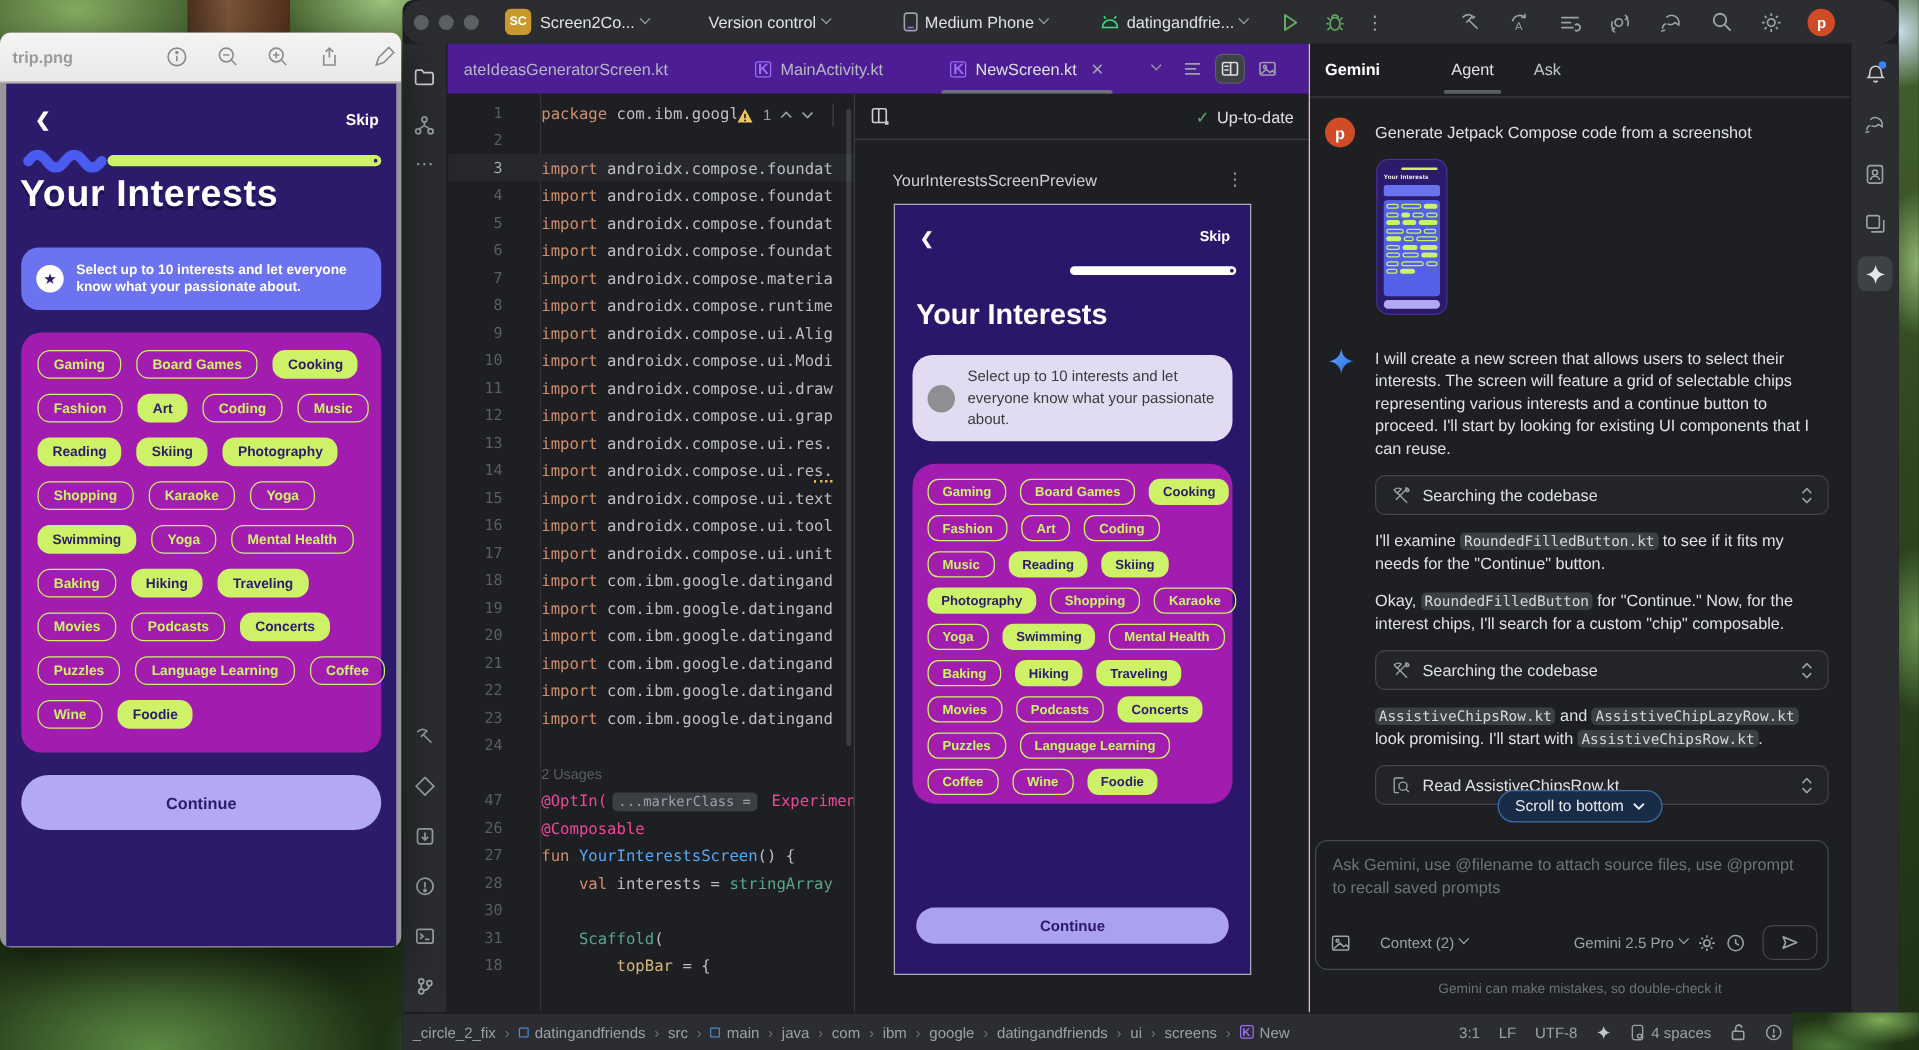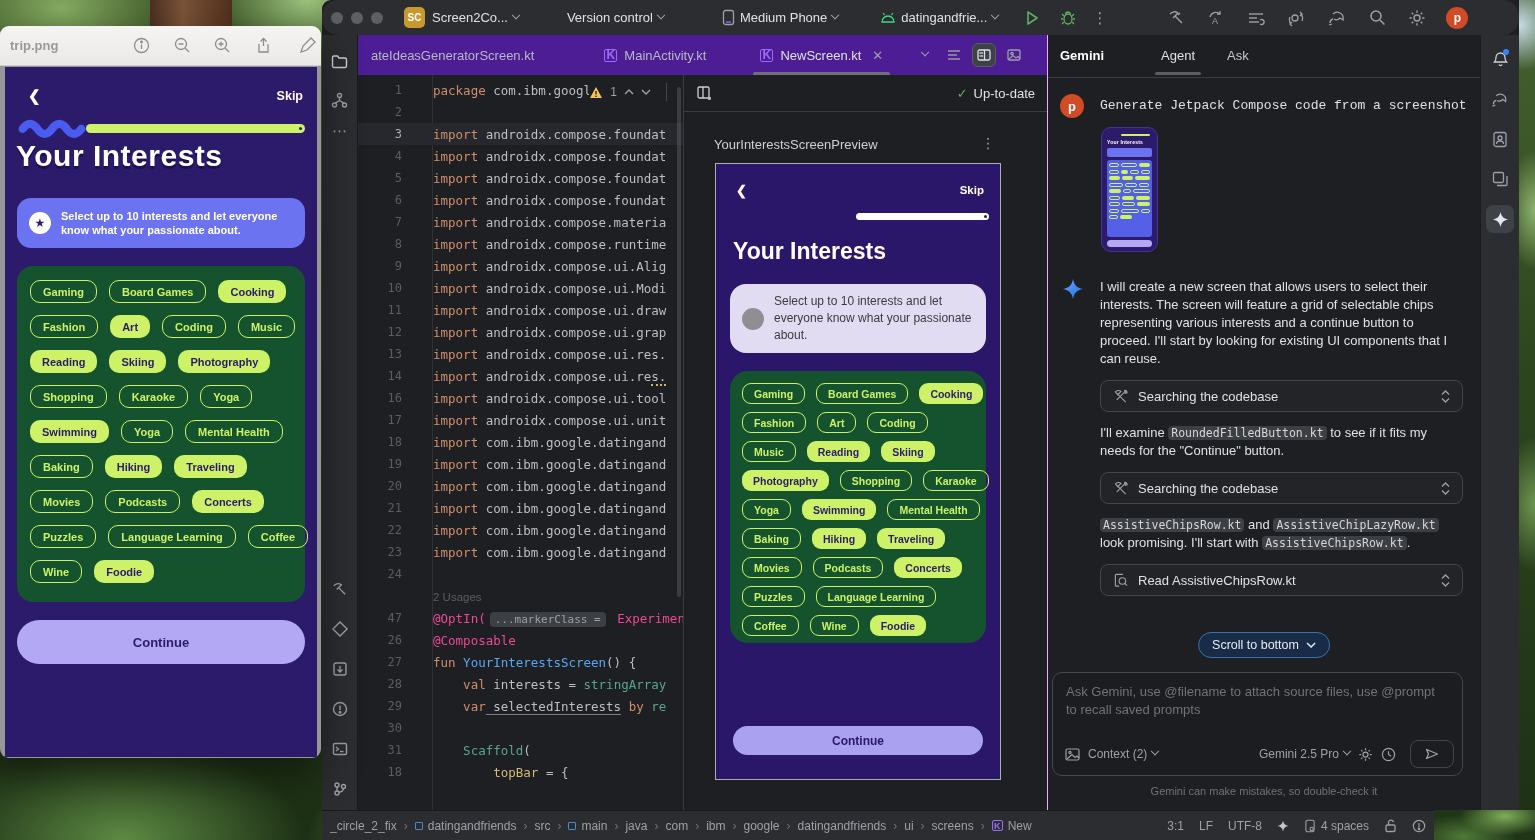--- a/index.html
+++ b/index.html
@@ -26,35 +26,35 @@
   .vic{position:absolute;top:11px;color:#8d8b8e;}
   #mockup{position:absolute;left:5px;right:4px;top:41px;bottom:1px;background:#2c1b6b;overflow:hidden;}
   .mk-back{color:#fff;font-size:15px;font-weight:bold;}
   .mk-skip{color:#fff;font-size:12.5px;font-weight:bold;}
   #mk-progress{left:81px;top:57px;width:219px;height:9px;border-radius:5px;background:#cdf268;}
   #mk-progress i{position:absolute;right:3px;top:3px;width:3px;height:3px;border-radius:50%;background:#2c1b6b;}
   #mk-title{left:11px;top:72px;font-size:30px;font-weight:800;color:#fff;letter-spacing:.5px;text-shadow:0 3px 0 #1d1152;}
   #mk-info{left:12px;right:12px;top:131px;height:50px;background:#6c73f0;border-radius:14px;display:flex;align-items:center;padding:0 12px;gap:10px;}
   #mk-info .star{width:22px;height:22px;border-radius:50%;background:#fff;color:#2c1b6b;font-size:12px;display:flex;align-items:center;justify-content:center;flex:0 0 22px;}
   #mk-info p{font-size:11px;color:#fff;line-height:14px;font-weight:bold;}
-  .chip-card{background:#14532d;border-radius:16px;display:flex;flex-direction:column;}
+  .chip-card{background:#a21caf;border-radius:16px;display:flex;flex-direction:column;}
   #mk-chips{left:12px;right:12px;top:199px;height:336px;padding:14px 13px;gap:12px;}
   .chip-row{display:flex;gap:12px;}
   .chip{display:inline-flex;align-items:center;justify-content:center;font-weight:bold;border-radius:10px;white-space:nowrap;}
   #mk-chips .chip{height:23px;padding:0 12px;font-size:11px;}
   .chip.outline{border:1.5px solid #cdf268;color:#cdf268;}
   .chip.filled{background:#cdf268;color:#2c1b6b;}
   .cont-btn{background:#b2a8f4;color:#2c1b6b;font-weight:bold;display:flex;align-items:center;justify-content:center;}
   #mk-continue{left:12px;right:12px;top:553px;height:44px;border-radius:22px;font-size:13px;}
   
   #ide{left:322px;top:0;width:1197px;height:840px;background:#1e1f22;border-radius:9px 0 0 0;overflow:hidden;z-index:4;color:#dfe1e5;}
   #toolbar{left:0;top:0;width:100%;height:35px;background:#2b2d30;display:flex;align-items:center;border-radius:16px;}
   .light{width:12px;height:12px;border-radius:50%;background:#5d6063;display:inline-block;}
   #sc-badge{width:21px;height:21px;border-radius:5px;background:#c9992e;color:#fff;font-size:10px;font-weight:bold;display:flex;align-items:center;justify-content:center;}
-  .tb-item{display:flex;align-items:center;gap:5px;font-size:13px;color:#dfe1e5;}
+  .tb-item{display:flex;align-items:center;gap:5px;font-size:13px;color:#dfe1e5;margin-left:16px;}
   .chev{width:6px;height:6px;border-right:1.5px solid #9da0a8;border-bottom:1.5px solid #9da0a8;transform:rotate(45deg) translate(-2px,-2px);display:inline-block;}
   .icon{display:inline-flex;align-items:center;justify-content:center;color:#9da0a8;}
   #avatar-top,#chat-avatar{border-radius:50%;background:#d14b26;color:#fff;font-weight:bold;display:flex;align-items:center;justify-content:center;}
   
   #tabrow{left:36px;top:35px;width:689px;height:40px;display:flex;align-items:stretch;background:#4c1d95;}
   .tab{display:flex;align-items:center;gap:7px;padding:0 13px;font-size:13px;color:#b7bac1;position:relative;}
   .tab.active{color:#dfe1e5;}
   .tab.active:after{content:"";position:absolute;left:6px;right:6px;bottom:0;height:3px;background:#6e717a;border-radius:2px 2px 0 0;}
   .kicon{color:#9b6cf8;font-weight:bold;font-size:12px;border:1.5px solid #9b6cf8;border-radius:2px;width:13px;height:13px;line-height:10px;display:inline-flex;align-items:center;justify-content:center;}
   .tab .close{color:#9da0a8;font-size:13px;margin-left:4px;}
@@ -103,21 +103,21 @@
   #pv-continue{left:17px;right:17px;top:562px;height:29px;border-radius:15px;font-size:12px;background:#aba1f1;color:#2a1769;}
   
   #gemini{left:725px;top:35px;width:433px;height:775px;background:#1e1f22;border-left:1px solid #f0abfc;}
   #gm-header{left:0;top:0;right:0;height:43px;border-bottom:1px solid #393b40;display:flex;align-items:flex-start;padding-top:13px;}
   #gm-title{margin-left:12px;font-size:13px;font-weight:bold;color:#fff;}
   .gm-tab{font-size:13px;color:#dfe1e5;position:relative;padding-bottom:12px;}
   #gm-tab-agent{margin-left:57px;}
   #gm-tab-agent:after{content:"";position:absolute;left:-6px;right:-6px;bottom:0;height:3px;background:#5a5d63;border-radius:2px;}
   #gm-tab-ask{margin-left:32px;color:#c3c6cc;}
   #chat-avatar{left:12px;top:59px;width:24px;height:24px;font-size:13px;}
-  #gm-user-msg{left:52px;top:63px;font-size:13px;color:#dfe1e5;font-family:Liberation Mono, monospace;}
+  #gm-user-msg{left:52px;top:63px;font-size:13px;color:#dfe1e5;}
   #thumb{left:53px;top:92px;width:57px;height:125px;border-radius:10px;background:#2c1b6b;border:1px solid #443394;padding:5px 5px 4px;display:flex;flex-direction:column;}
   #thumb-progress{height:2px;border-radius:1px;background:#cdf268;margin:1px 2px 3px 14px;}
   #thumb-title{font-size:5px;font-weight:bold;color:#fff;letter-spacing:.2px;}
   #thumb-info{height:9px;border-radius:2px;background:#6c73f0;margin-top:3px;}
   #thumb-chips{margin-top:3px;border-radius:3px;background:#5560e8;flex:1;padding:3px 2px;display:flex;flex-direction:column;gap:2.5px;}
   .trow{display:flex;gap:2px;}
   .tchip{height:4px;border-radius:2px;}
   .tchip.outline{border:.5px solid #cdf268;}
   .tchip.filled{background:#cdf268;}
   #thumb-btn{height:7px;border-radius:4px;background:#b2a8f4;margin-top:3px;}
@@ -463,35 +463,35 @@
         <div class="code-row"><span class="gutter">5</span><span class="code-text"><span class="tk-k">import</span><span class="tk-p"> androidx.compose.foundat</span></span></div>
         <div class="code-row"><span class="gutter">6</span><span class="code-text"><span class="tk-k">import</span><span class="tk-p"> androidx.compose.foundat</span></span></div>
         <div class="code-row"><span class="gutter">7</span><span class="code-text"><span class="tk-k">import</span><span class="tk-p"> androidx.compose.materia</span></span></div>
         <div class="code-row"><span class="gutter">8</span><span class="code-text"><span class="tk-k">import</span><span class="tk-p"> androidx.compose.runtime</span></span></div>
         <div class="code-row"><span class="gutter">9</span><span class="code-text"><span class="tk-k">import</span><span class="tk-p"> androidx.compose.ui.Alig</span></span></div>
         <div class="code-row"><span class="gutter">10</span><span class="code-text"><span class="tk-k">import</span><span class="tk-p"> androidx.compose.ui.Modi</span></span></div>
         <div class="code-row"><span class="gutter">11</span><span class="code-text"><span class="tk-k">import</span><span class="tk-p"> androidx.compose.ui.draw</span></span></div>
         <div class="code-row"><span class="gutter">12</span><span class="code-text"><span class="tk-k">import</span><span class="tk-p"> androidx.compose.ui.grap</span></span></div>
         <div class="code-row"><span class="gutter">13</span><span class="code-text"><span class="tk-k">import</span><span class="tk-p"> androidx.compose.ui.res.</span></span></div>
         <div class="code-row"><span class="gutter">14</span><span class="code-text"><span class="tk-k">import</span><span class="tk-p"> androidx.compose.ui.re</span><span class="tk-w">s.</span></span></div>
+        <div class="code-row"><span class="gutter">15</span><span class="code-text"><span class="tk-k">import</span><span class="tk-p"> androidx.compose.ui.text</span></span></div>
         <div class="code-row"><span class="gutter">16</span><span class="code-text"><span class="tk-k">import</span><span class="tk-p"> androidx.compose.ui.tool</span></span></div>
         <div class="code-row"><span class="gutter">17</span><span class="code-text"><span class="tk-k">import</span><span class="tk-p"> androidx.compose.ui.unit</span></span></div>
         <div class="code-row"><span class="gutter">18</span><span class="code-text"><span class="tk-k">import</span><span class="tk-p"> com.ibm.google.datingand</span></span></div>
         <div class="code-row"><span class="gutter">19</span><span class="code-text"><span class="tk-k">import</span><span class="tk-p"> com.ibm.google.datingand</span></span></div>
         <div class="code-row"><span class="gutter">20</span><span class="code-text"><span class="tk-k">import</span><span class="tk-p"> com.ibm.google.datingand</span></span></div>
         <div class="code-row"><span class="gutter">21</span><span class="code-text"><span class="tk-k">import</span><span class="tk-p"> com.ibm.google.datingand</span></span></div>
         <div class="code-row"><span class="gutter">22</span><span class="code-text"><span class="tk-k">import</span><span class="tk-p"> com.ibm.google.datingand</span></span></div>
         <div class="code-row"><span class="gutter">23</span><span class="code-text"><span class="tk-k">import</span><span class="tk-p"> com.ibm.google.datingand</span></span></div>
         <div class="code-row"><span class="gutter">24</span><span class="code-text"></span></div>
         <div class="code-row"><span class="gutter"></span><span class="code-text"><span class="hint">2 Usages</span></span></div>
         <div class="code-row"><span class="gutter">47</span><span class="code-text"><span class="tk-a">@OptIn(</span><span class="tk-h">...markerClass =</span><span class="tk-a"> Experiment</span></span></div>
         <div class="code-row"><span class="gutter">26</span><span class="code-text"><span class="tk-a">@Composable</span></span></div>
         <div class="code-row"><span class="gutter">27</span><span class="code-text"><span class="tk-k">fun</span><span class="tk-f"> YourInterestsScreen</span><span class="tk-p">() {</span></span></div>
         <div class="code-row"><span class="gutter">28</span><span class="code-text"><span class="tk-p">    </span><span class="tk-k">val</span><span class="tk-p"> interests = </span><span class="tk-c">stringArray</span></span></div>
-        <div class="code-row"><span class="gutter">29</span><span class="code-text"><span class="tk-p">    </span><span class="tk-k">var</span><span class="tk-u"> selectedInterests</span><span class="tk-k"> by</span><span class="tk-c"> re</span></span></div>
         <div class="code-row"><span class="gutter">30</span><span class="code-text"></span></div>
         <div class="code-row"><span class="gutter">31</span><span class="code-text"><span class="tk-p">    </span><span class="tk-c">Scaffold</span><span class="tk-p">(</span></span></div>
         <div class="code-row"><span class="gutter">18</span><span class="code-text"><span class="tk-p">        </span><span class="tk-m">topBar</span><span class="tk-p"> = {</span></span></div>
       </div>
     <div class="abs" id="warn-widget">
       <svg width="14" height="13" viewBox="0 0 14 13">
           <path d="M7 1 L13 12 H1 Z" fill="#f2c55c"></path>
           <line x1="7" y1="5" x2="7" y2="8.5" stroke="#1e1f22" stroke-width="1.3"></line>
           <circle cx="7" cy="10.3" r="0.8" fill="#1e1f22"></circle>
         </svg>
@@ -667,20 +667,21 @@
           </svg>
           <span>Searching the codebase</span>
           <span class="updown">
             <svg width="9" height="13" viewBox="0 0 9 13" fill="none" stroke="#9da0a8" stroke-width="1.3">
               <path d="M1 4.5 4.5 1 8 4.5"></path>
               <path d="M1 8.5 4.5 12 8 8.5"></path>
             </svg>
           </span>
         </div>
         <div class="gm-p"><span>I'll examine </span><span class="gm-code">RoundedFilledButton.kt</span><span> to see if it fits my needs for the "Continue" button.</span></div>
+        <div class="gm-p"><span>Okay, </span><span class="gm-code">RoundedFilledButton</span><span> for "Continue." Now, for the interest chips, I'll search for a custom "chip" composable.</span></div>
         <div class="gm-box">
           <svg width="16" height="15" viewBox="0 0 16 16" fill="none" stroke="#9da0a8" stroke-width="1.2">
             <path d="M2 3 Q5 0.5 8 2.5 L4.5 6 Z"></path>
             <path d="M4 5 L13 14"></path>
             <path d="M13 2 L3.5 11.5"></path>
             <path d="M12 1.5 a2.5 2.5 0 0 1 2.5 2.5 l-2 0.5 z"></path>
           </svg>
           <span>Searching the codebase</span>
           <span class="updown">
             <svg width="9" height="13" viewBox="0 0 9 13" fill="none" stroke="#9da0a8" stroke-width="1.3">

